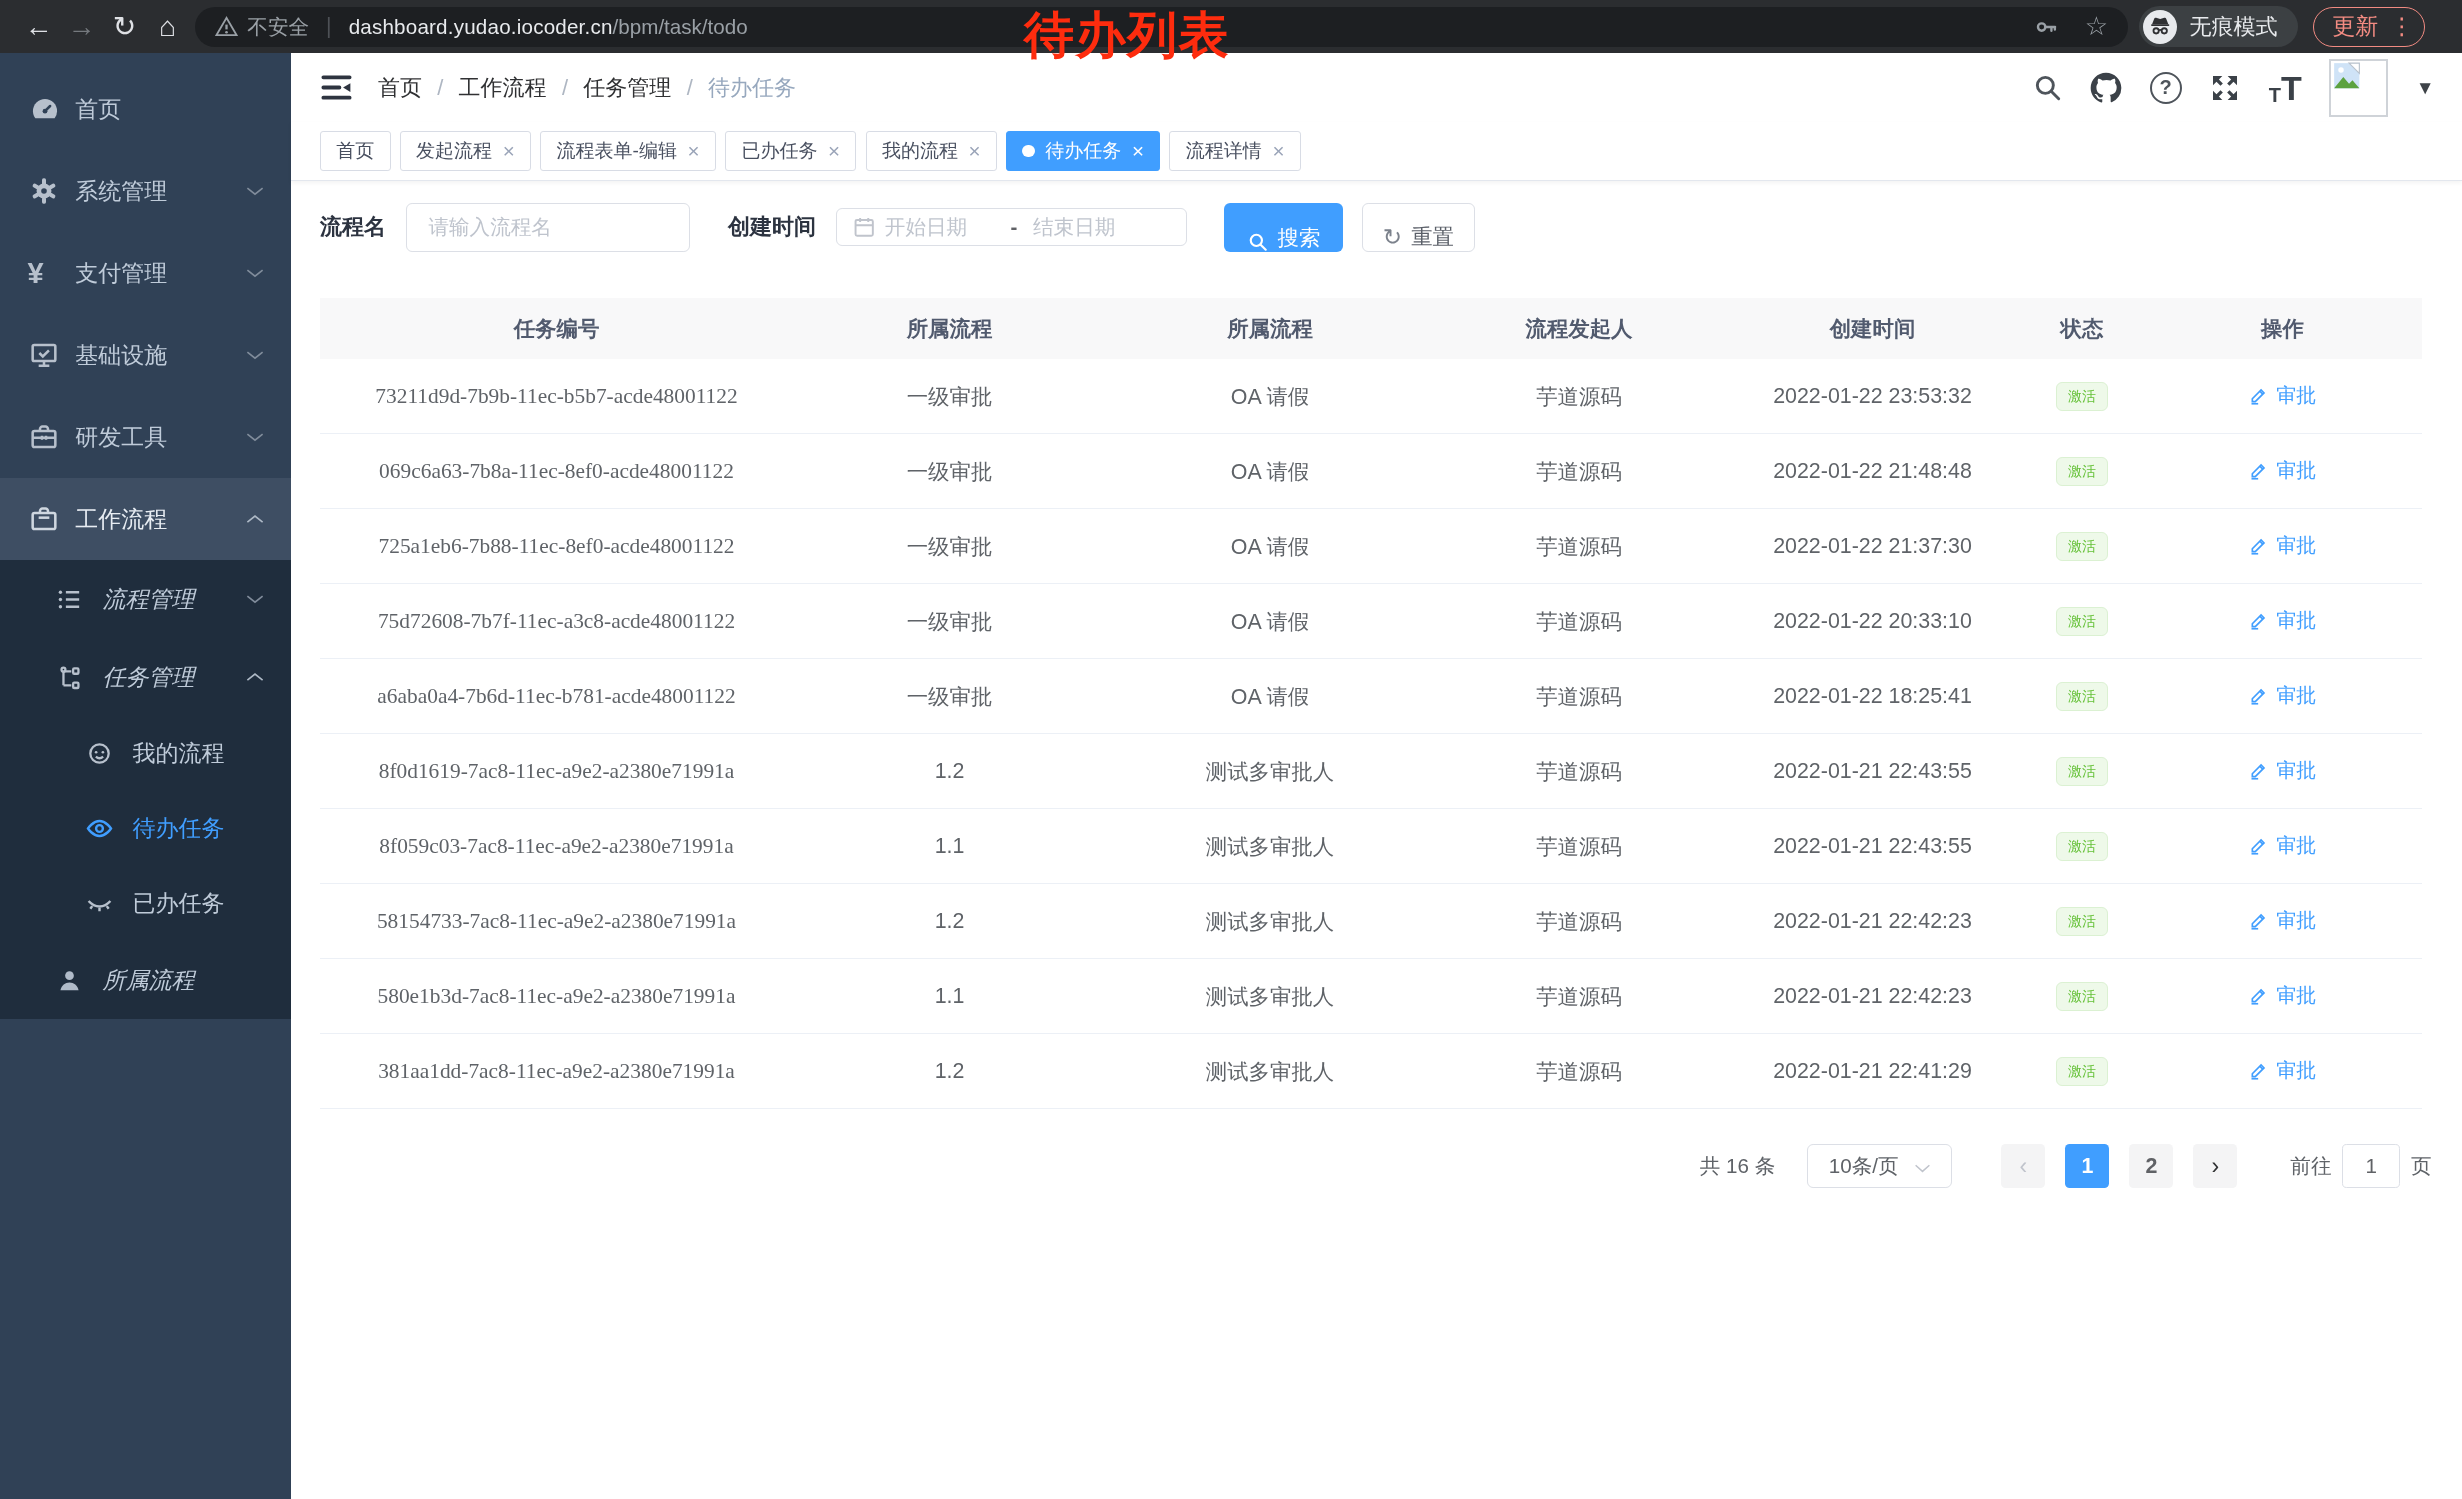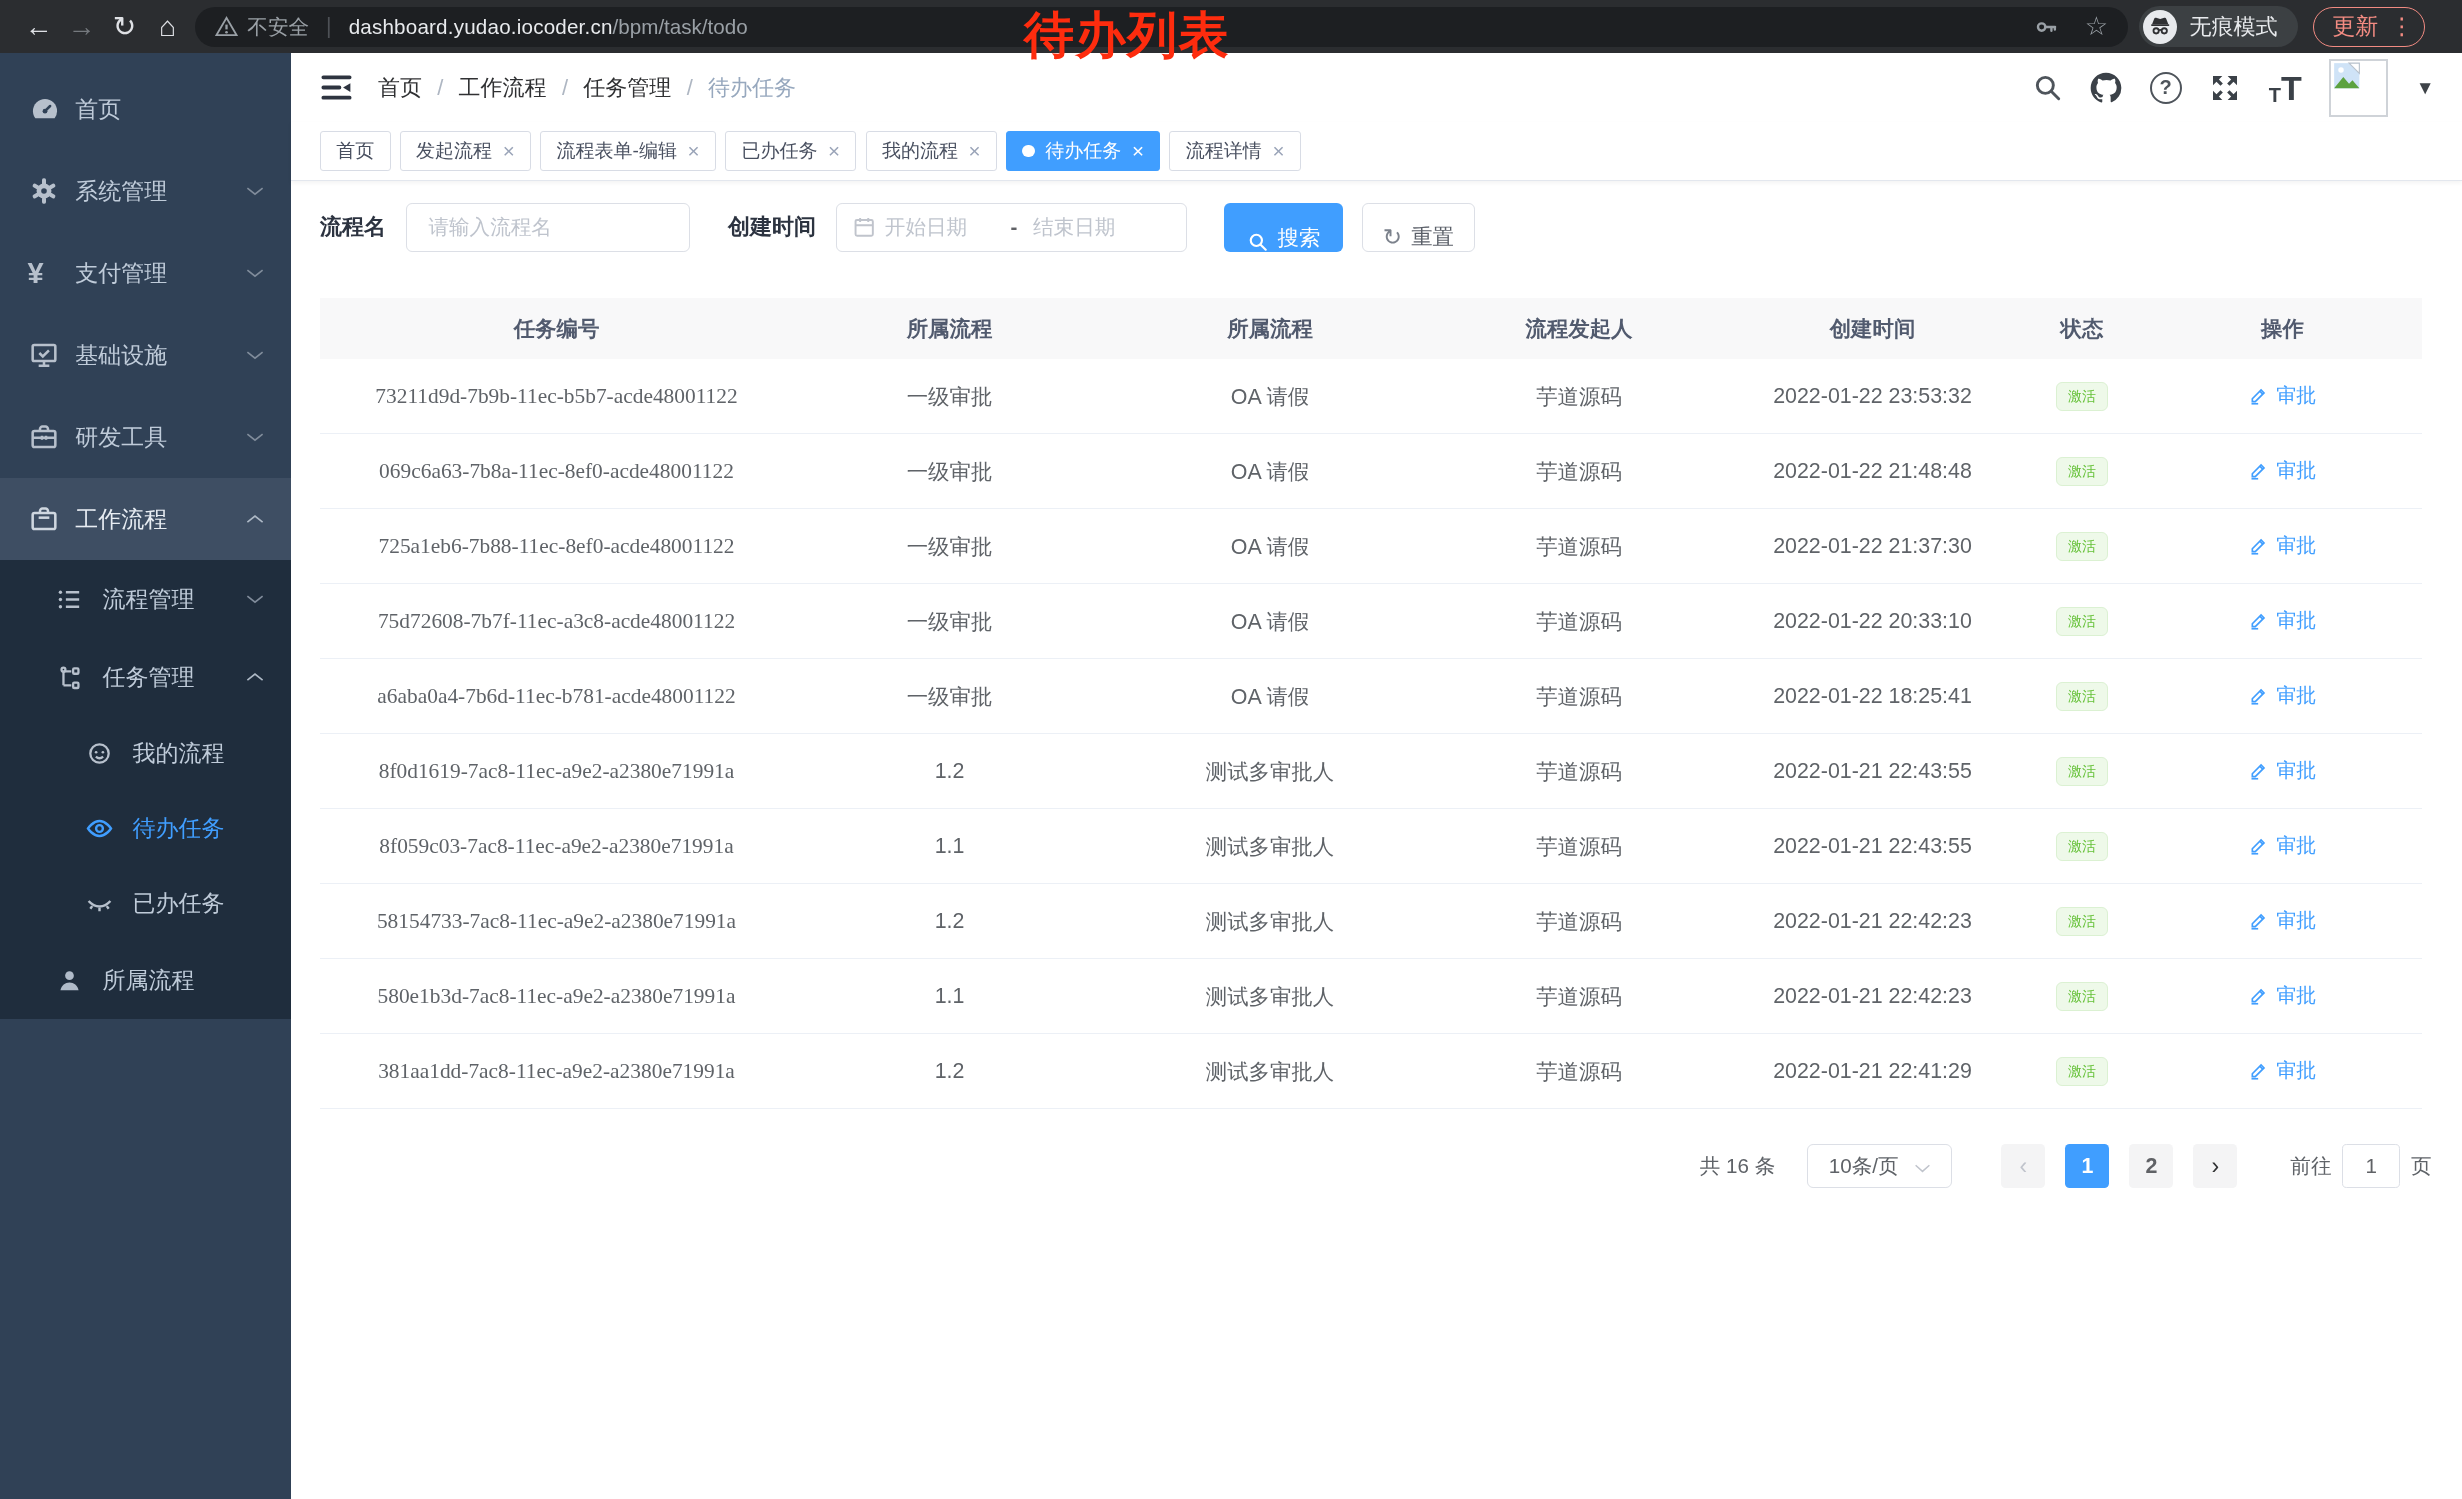--- a/index.html
+++ b/index.html
@@ -37,21 +37,21 @@
   .sidebar { width:291px; flex-shrink:0; background:#304156; color:#bfcbd9; overflow:hidden; }
   .logo-row { height:114px; display:flex; align-items:center; padding-left:47px; gap:20px; }
   .logo-img { width:52px; height:52px; background:#6b4a3a; border-radius:3.1px; display:flex; align-items:center; justify-content:center; overflow:hidden; }
   .logo-title { font-size:24.4px; font-weight:bold; color:#fff; white-space:nowrap; }
   .menu { padding-top:15.3px; }
   .m-item { height:82px; display:flex; align-items:center; padding-left:27.5px; position:relative; font-size:23px; cursor:pointer; }
   .m-item .ic { width:34px; margin-right:13.7px; flex-shrink:0; }
   .m-item .chev { position:absolute; right:26px; }
   .m-item.active-parent { background:#3e4e63; color:#e8edf3; }
   .submenu { background:#1f2d3d; }
-  .s-item { height:78px; display:flex; align-items:center; padding-left:55px; position:relative; font-size:23px; cursor:pointer; }
+  .s-item { height:78px; display:flex; align-items:center; padding-left:55px; position:relative; font-size:23px; cursor:pointer;font-style:italic; }
   .s-item .ic { width:30.5px; margin-right:17px; flex-shrink:0; }
   .s-item .chev { position:absolute; right:26px; }
   .n-item { height:75px; display:flex; align-items:center; padding-left:85px; font-size:23px; cursor:pointer; }
   .n-item .ic { width:30.5px; margin-right:17px; flex-shrink:0; }
   .n-item.active-blue { color:#409eff; }
 
   
   .main { flex:1; display:flex; flex-direction:column; min-width:0; background:#fff; }
   .navbar { height:69px; display:flex; align-items:center; padding:0 27.5px; }
   .breadcrumb { margin-left:24.4px; display:flex; align-items:center; gap:15.3px; font-size:22px; color:#303133; }
@@ -71,21 +71,21 @@
   .tab .close { font-size:20.6px; color:#9aa4b8; line-height:1; }
   .tab.active .close { color:#fff; }
 
   
   .content { flex:1; padding:21.4px 30.5px 0 29px; }
   .filters { display:flex; align-items:center; height:50px; }
   .f-label { font-size:22px; font-weight:bold; color:#2c3340; margin-right:20px; white-space:nowrap; }
   .name-input { width:284px; height:49px; border:1.5px solid #dcdfe6; border-radius:6.1px; padding:0 21.4px; font-size:20.6px; color:#606266; font-family:inherit; outline:none; }
   .name-input::placeholder, .date-ph::placeholder { color:#bfc4cd; }
   .lbl-time { margin-left:38px; }
-  .date-range { width:351px; height:49px; border:1.5px solid #dcdfe6; border-radius:6.1px; display:flex; align-items:center; padding:0 15.3px; gap:6.1px; }
+  .date-range { width:351px; height:38px; border:1.5px solid #dcdfe6; border-radius:6.1px; display:flex; align-items:center; padding:0 15.3px; gap:6.1px; }
   .date-ph { border:none; outline:none; width:114px; font-size:20.6px; color:#606266; font-family:inherit; text-align:left; background:transparent; }
   .date-ph.end { text-align:left; }
   .range-sep { color:#606266; font-weight:bold; font-size:20.6px; margin:0 7.6px; }
   .btn { height:49px; border-radius:6.1px; display:flex; align-items:flex-end; gap:9.2px; font-size:21.4px; cursor:pointer; border:none; font-family:inherit; }
   .btn-search { margin-left:37px; padding:0 23px; background:#409eff; color:#fff; }
   .btn-reset { margin-left:18.3px; padding:0 20px; background:#fff; border:1.5px solid #dcdfe6; color:#5b6069; }
   .reset-glyph { font-size:23px; color:#7c828c; }
 
   
   .table { margin-top:46px; width:2102px; }

